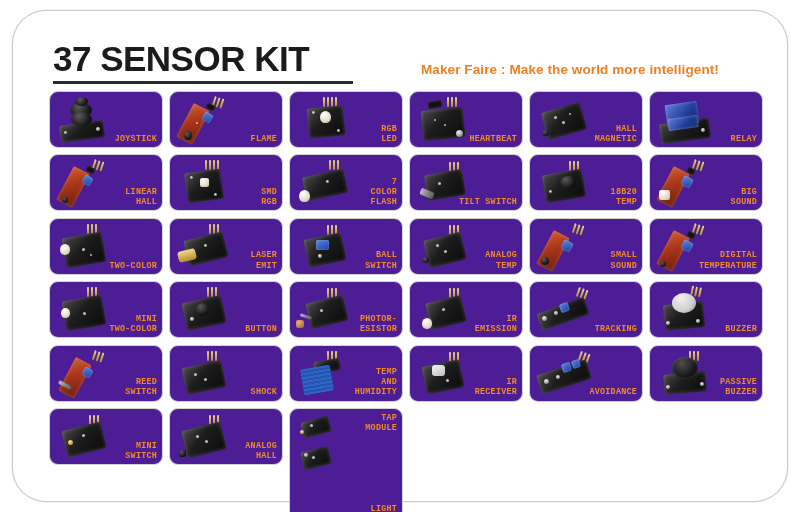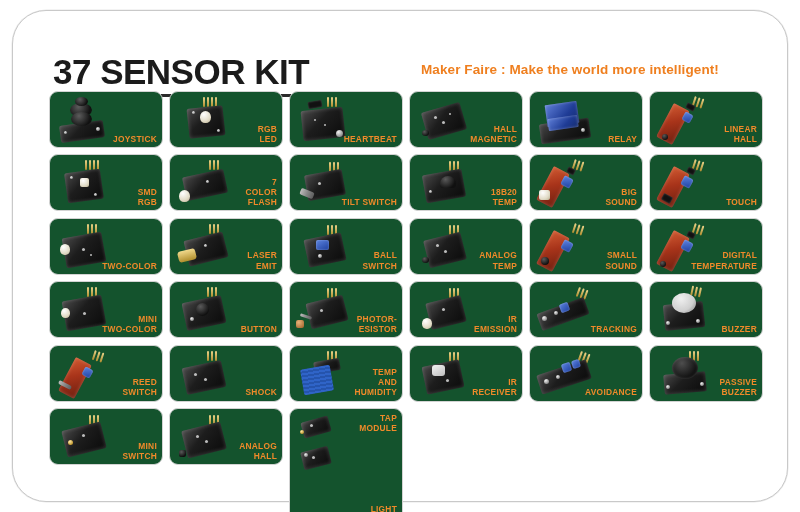--- a/index.html
+++ b/index.html
@@ -50,21 +50,20 @@
     top: 6px;
   }
   #title {
     font-size: 35px;
     font-weight: bold;
     letter-spacing: -0.5px;
     color: #1b1b1b;
     font-family: "Liberation Sans", sans-serif;
     line-height: 40px;
     white-space: nowrap;
-    margin-top: 13px;
   }
   #title-rule {
     margin-top: 2px;
     width: 300px;
     height: 3px;
     background: #2a2a2a;
   }
   #tagline {
     position: absolute;
     left: 408px;
@@ -87,22 +86,23 @@
     grid-auto-rows: 57px;
     column-gap: 6px;
     row-gap: 6.4px;
   }
 
   .cell {
     position: relative;
     box-sizing: border-box;
     border: 1px solid #d3d3d3;
     border-radius: 9px;
-    background: #14532d;
+    background: #4c1d95;
     overflow: hidden;
+    font-family: Liberation Mono, monospace;
   }
   .cell.tall {
     grid-row: span 2;
   }
 
   .label {
     position: absolute;
     right: 5px;
     bottom: 3px;
     text-align: right;
@@ -254,20 +254,35 @@
           <div class="pcb black" style="left:4px;top:26px;width:44px;height:17px;transform:rotate(-8deg);"></div>
           <div class="stick" style="left:14px;top:6px;width:22px;height:14px;"></div>
           <div class="stick" style="left:19px;top:0px;width:13px;height:9px;"></div>
           <div class="stick" style="left:15px;top:15px;width:21px;height:14px;"></div>
           <div class="dot-silver" style="left:40px;top:30px;width:4px;height:4px;"></div>
           <div class="dot-silver" style="left:8px;top:34px;width:3px;height:3px;"></div>
         </div>
         <div class="label">JOYSTICK</div>
       </div>
 
+      <div class="cell">
+        <div class="art">
+          <div class="pins" style="left:36px;top:1px;transform:rotate(18deg);">
+              <span></span>
+              <span></span>
+              <span></span>
+            </div>
+          <div class="pcb red" style="left:8px;top:8px;width:18px;height:38px;transform:rotate(28deg);"></div>
+          <div class="pot" style="left:27px;top:16px;width:9px;height:9px;transform:rotate(28deg);"></div>
+          <div class="chip" style="left:30px;top:7px;width:9px;height:6px;transform:rotate(28deg);"></div>
+          <div class="dome-black" style="left:8px;top:34px;width:8px;height:9px;"></div>
+          <div class="speck" style="left:20px;top:25px;width:2px;height:2px;"></div>
+        </div>
+        <div class="label">FLAME</div>
+      </div>
 
       <div class="cell">
         <div class="art">
           <div class="pins" style="left:26px;top:0px;">
               <span></span>
               <span></span>
               <span></span>
               <span></span>
             </div>
           <div class="pcb black" style="left:12px;top:10px;width:36px;height:30px;transform:rotate(-6deg);"></div>
@@ -405,34 +420,20 @@
             </div>
           <div class="pcb red" style="left:8px;top:8px;width:18px;height:38px;transform:rotate(28deg);"></div>
           <div class="pot" style="left:26px;top:17px;width:10px;height:10px;transform:rotate(28deg);"></div>
           <div class="chip" style="left:31px;top:8px;width:8px;height:6px;transform:rotate(28deg);"></div>
           <div class="dome-clear" style="left:3px;top:30px;width:11px;height:10px;border-radius:2px;"></div>
         </div>
         <div class="label">BIG
 SOUND</div>
       </div>
 
-      <div class="cell">
-        <div class="art">
-          <div class="pins" style="left:36px;top:1px;transform:rotate(18deg);">
-              <span></span>
-              <span></span>
-              <span></span>
-            </div>
-          <div class="pcb red" style="left:8px;top:8px;width:18px;height:38px;transform:rotate(28deg);"></div>
-          <div class="pot" style="left:26px;top:17px;width:10px;height:10px;transform:rotate(28deg);"></div>
-          <div class="chip" style="left:31px;top:8px;width:8px;height:6px;transform:rotate(28deg);"></div>
-          <div class="chip" style="left:6px;top:35px;width:10px;height:7px;transform:rotate(28deg);"></div>
-        </div>
-        <div class="label">TOUCH</div>
-      </div>
 
       <div class="cell">
         <div class="art">
           <div class="pins" style="left:30px;top:0px;">
               <span></span>
               <span></span>
               <span></span>
             </div>
           <div class="pcb black" style="left:8px;top:11px;width:40px;height:30px;transform:rotate(-10deg);"></div>
           <div class="dome-clear" style="left:4px;top:20px;width:10px;height:11px;"></div>

